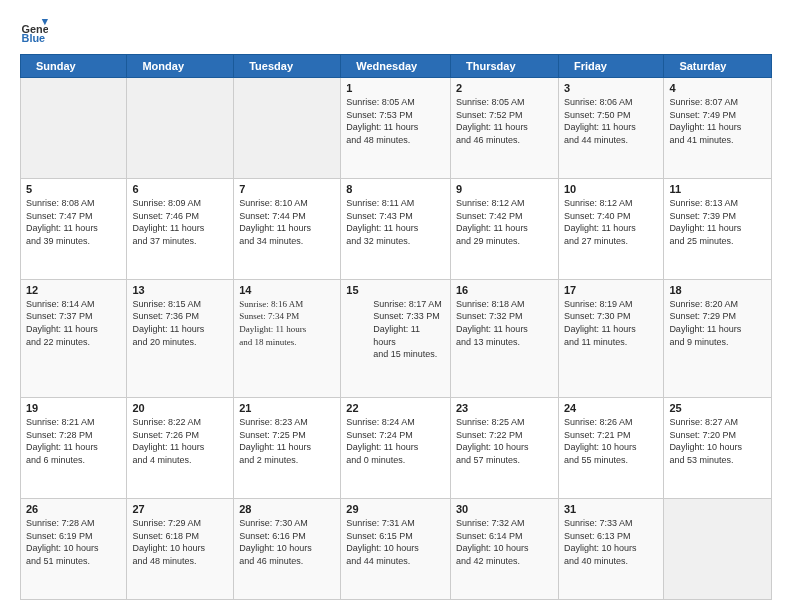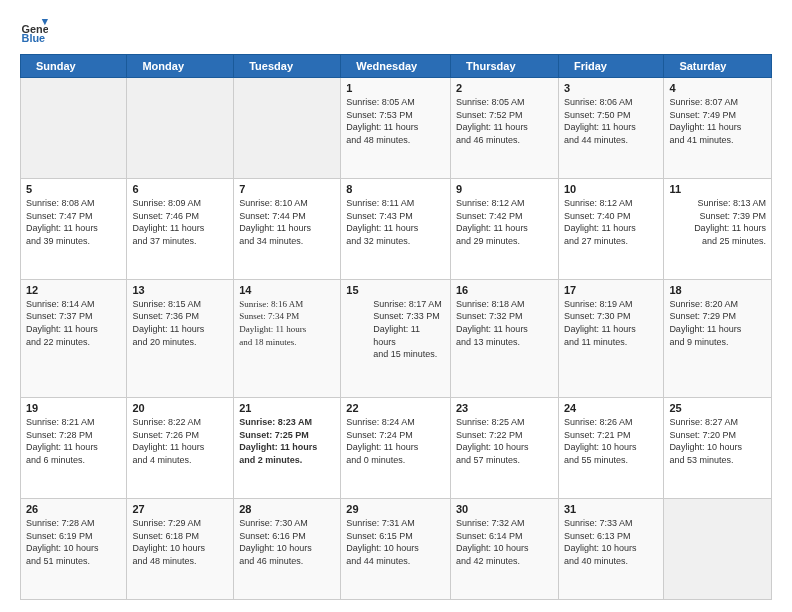--- a/index.html
+++ b/index.html
@@ -197,21 +197,21 @@
           </td>
           <td>
             <span class="day-num">10</span>
             <div class="day-info" style="white-space: pre-line;">Sunrise: 8:12 AM
 Sunset: 7:40 PM
 Daylight: 11 hours
 and 27 minutes.</div>
           </td>
           <td>
             <span class="day-num">11</span>
-            <div class="day-info" style="white-space: pre-line; text-align: right;">Sunrise: 8:13 AM
+            <div class="day-info" style="white-space: pre-line;">Sunrise: 8:13 AM
 Sunset: 7:39 PM
 Daylight: 11 hours
 and 25 minutes.</div>
           </td>
         </tr>
         <tr>
           <td>
             <span class="day-num">12</span>
             <div class="day-info" style="white-space: pre-line;">Sunrise: 8:14 AM
 Sunset: 7:37 PM
@@ -271,21 +271,21 @@
           </td>
           <td>
             <span class="day-num">20</span>
             <div class="day-info" style="white-space: pre-line;">Sunrise: 8:22 AM
 Sunset: 7:26 PM
 Daylight: 11 hours
 and 4 minutes.</div>
           </td>
           <td>
             <span class="day-num">21</span>
-            <div class="day-info" style="white-space: pre-line; font-weight: bold;">Sunrise: 8:23 AM
+            <div class="day-info" style="white-space: pre-line;">Sunrise: 8:23 AM
 Sunset: 7:25 PM
 Daylight: 11 hours
 and 2 minutes.</div>
           </td>
           <td>
             <span class="day-num">22</span>
             <div class="day-info" style="white-space: pre-line;">Sunrise: 8:24 AM
 Sunset: 7:24 PM
 Daylight: 11 hours
 and 0 minutes.</div>

